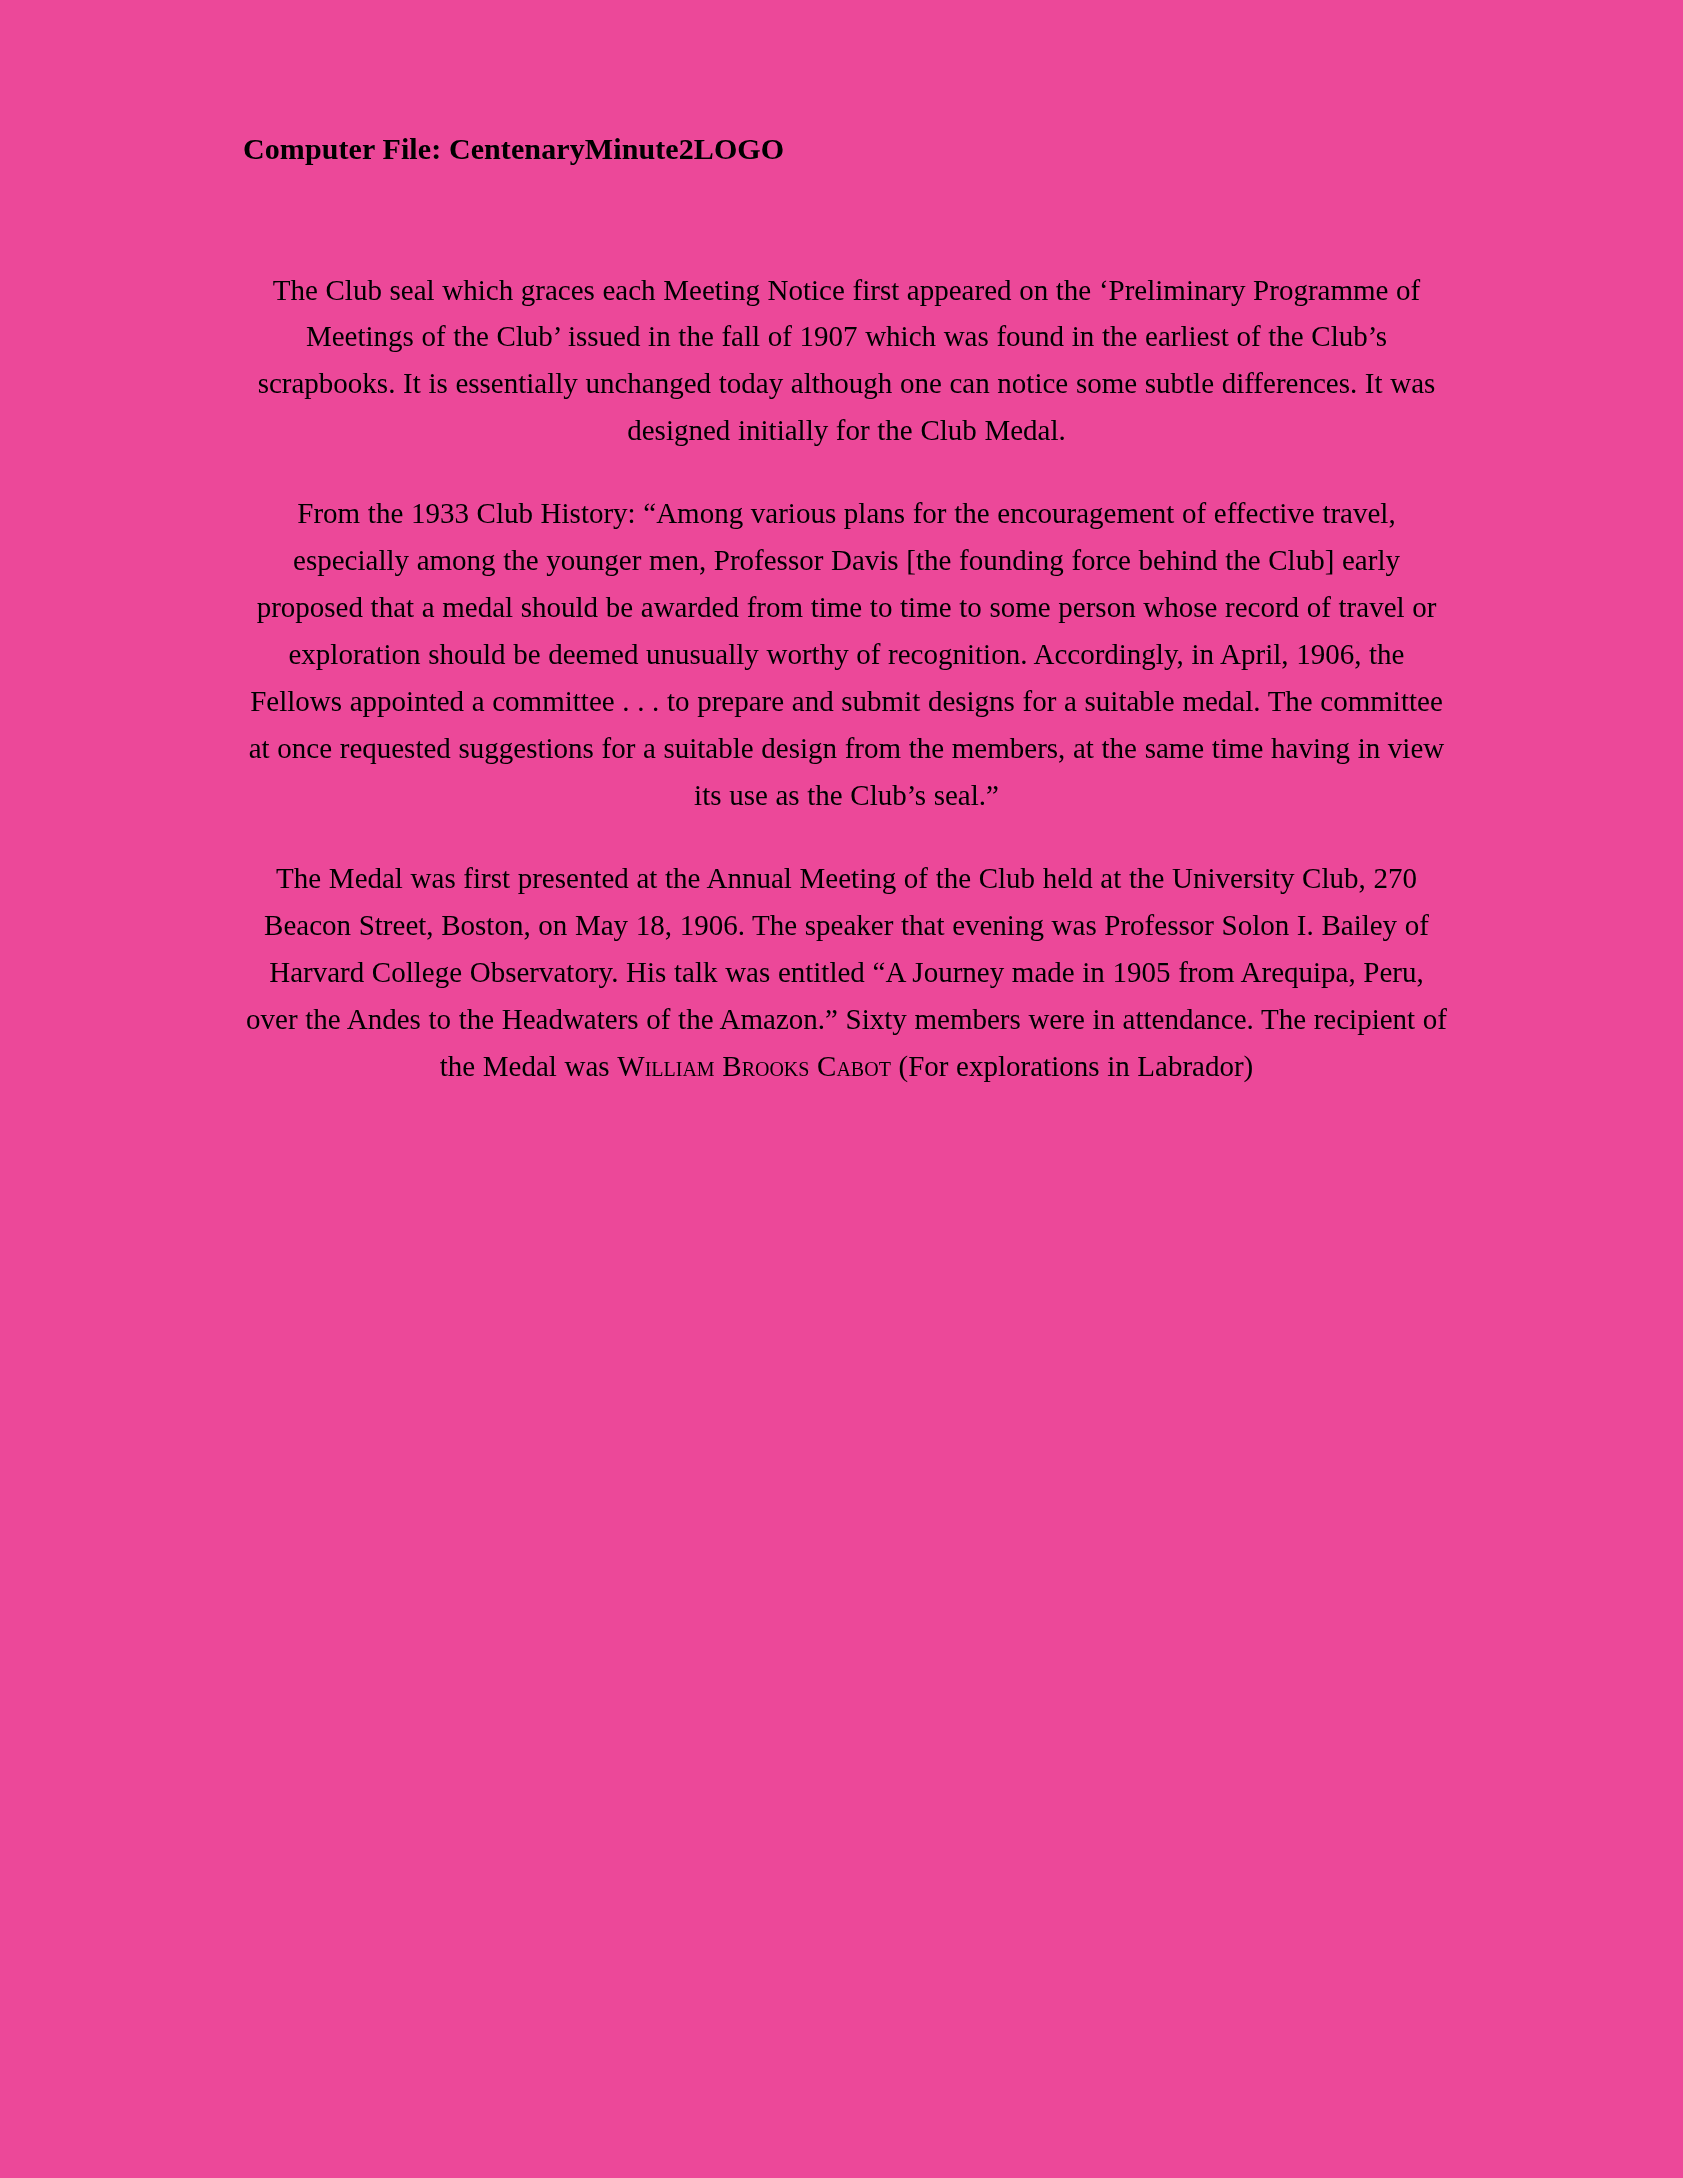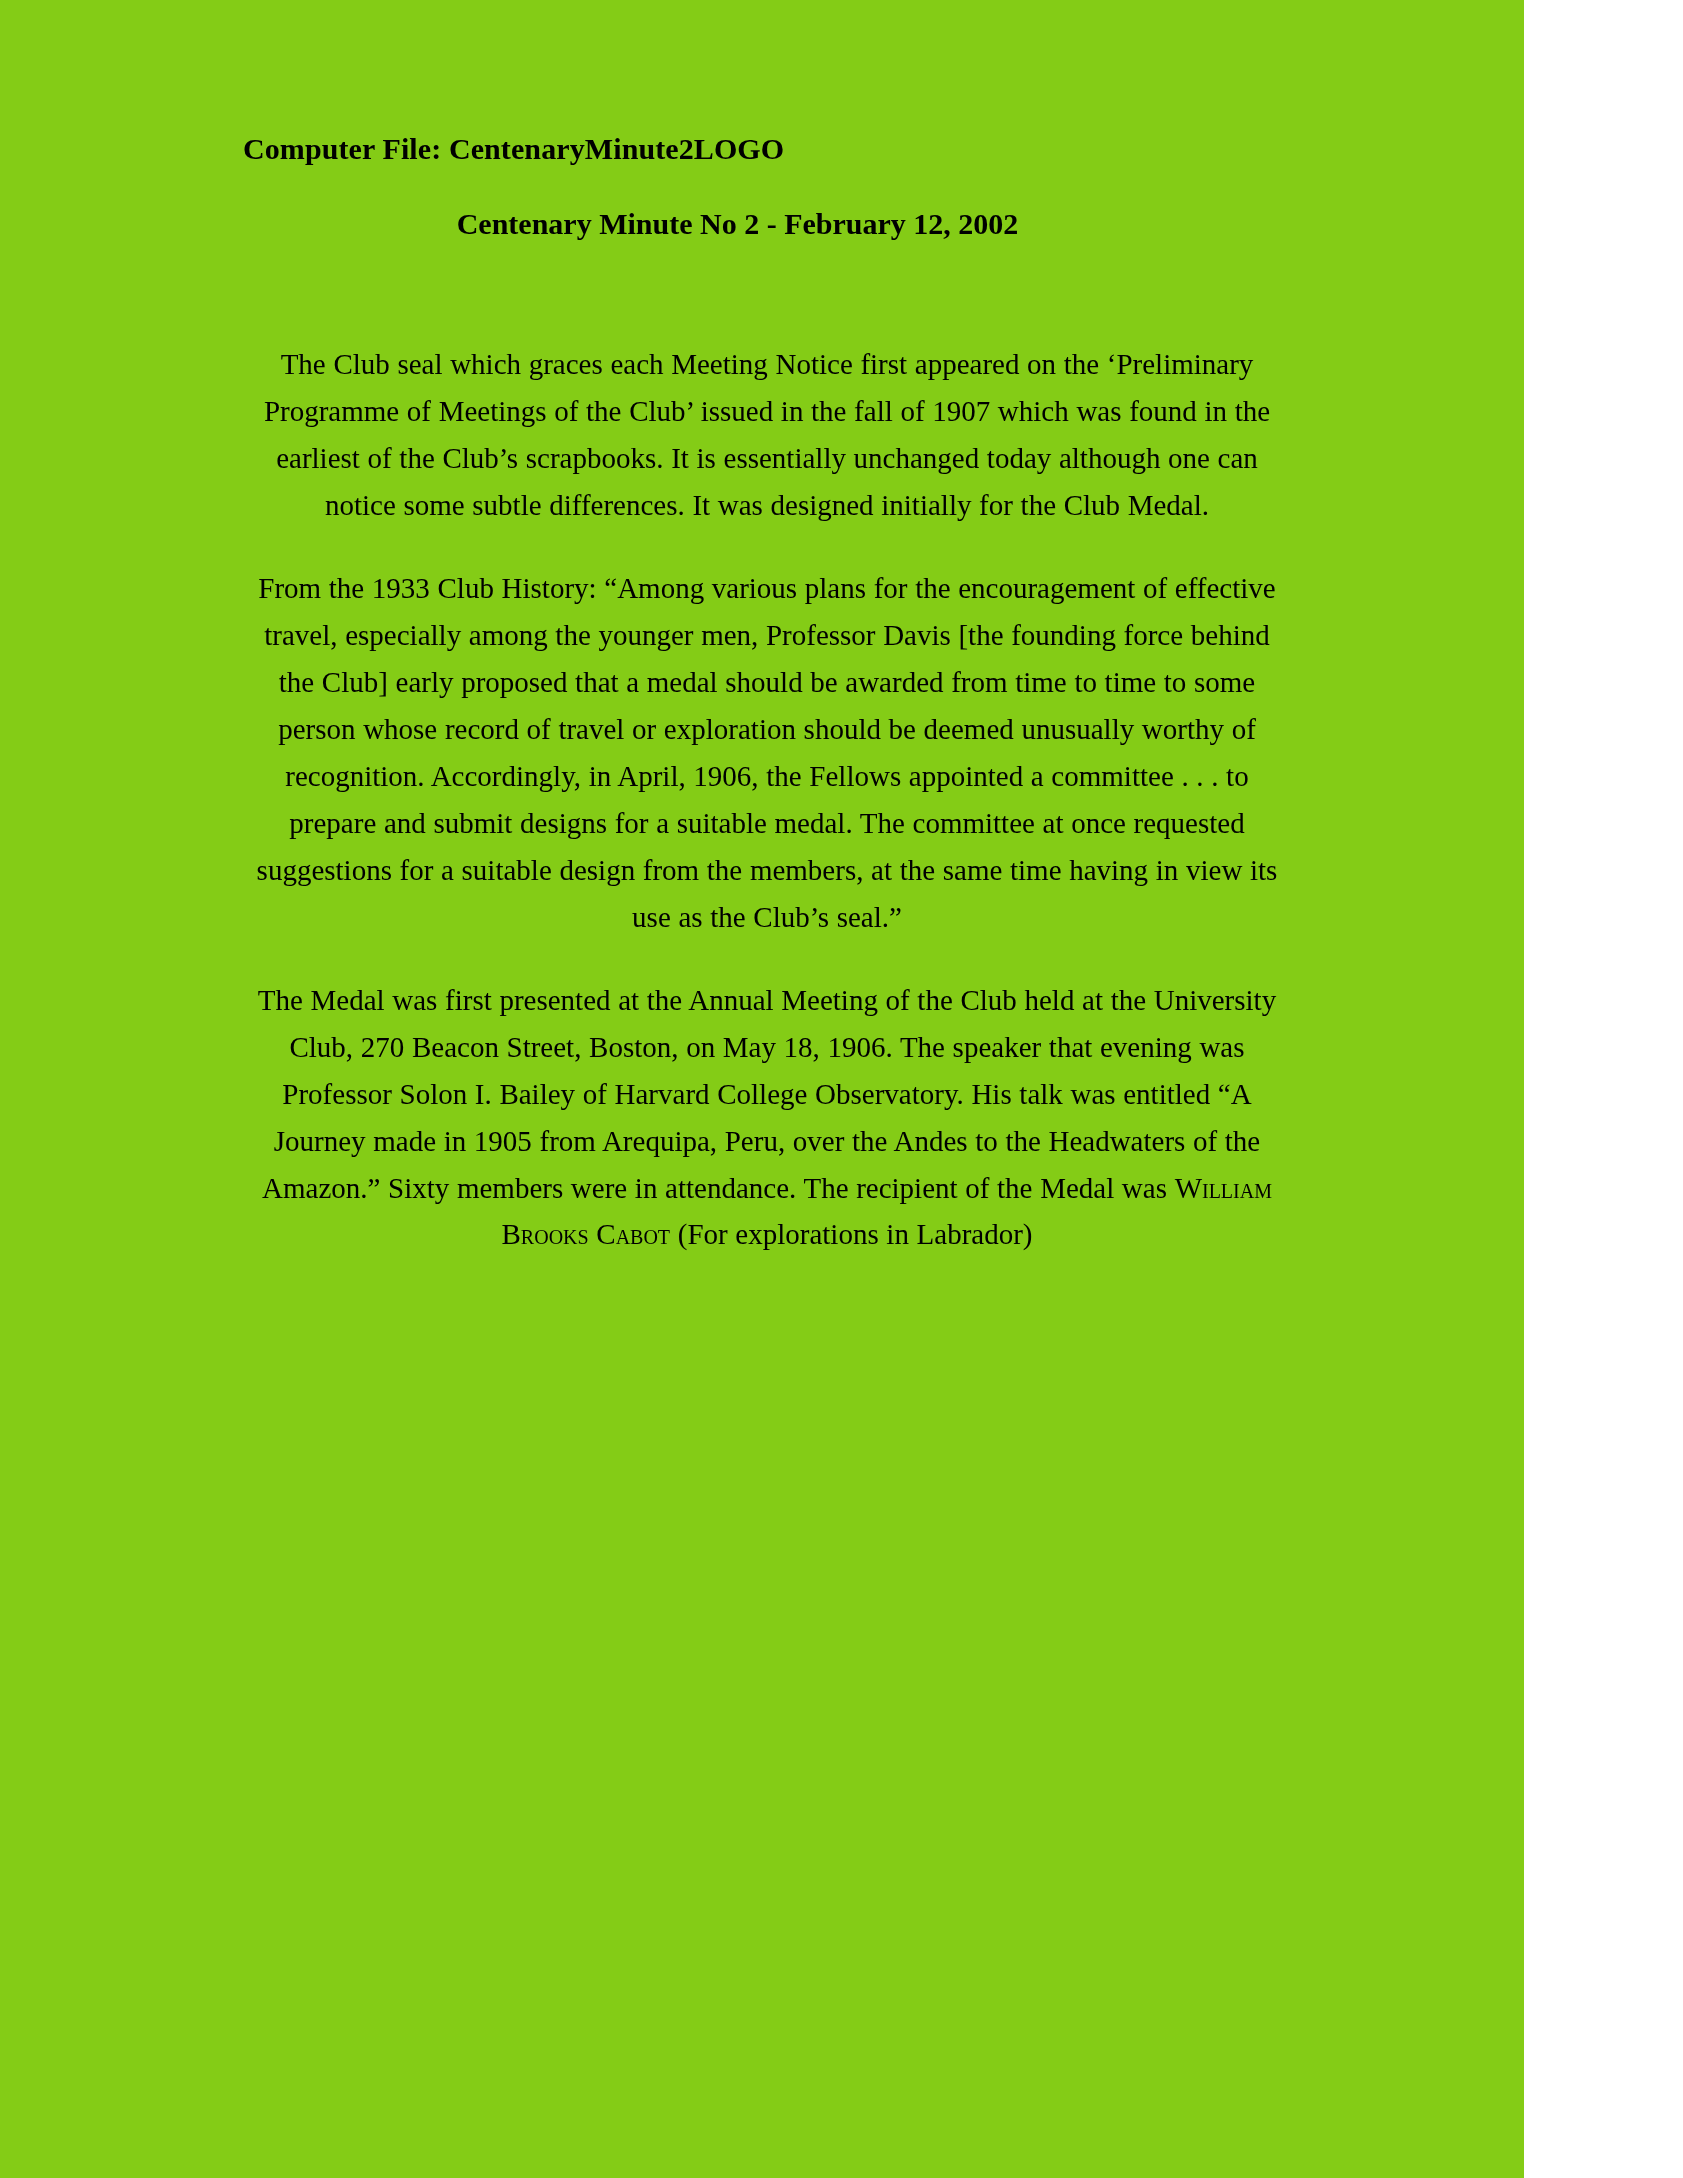--- a/index.html
+++ b/index.html
@@ -9,23 +9,23 @@
   }
   body {
     width: 1683px;
     height: 2178px;
     font-family: "Liberation Serif", "DejaVu Serif", serif;
     color: #000000;
     overflow: hidden;
   }
   .page {
     position: relative;
-    width: 1524px;
+    width: 1683px;
     height: 2178px;
-    background: #84cc16;
+    background: #ec4899;
     box-sizing: border-box;
     padding: 129px 233px 0 243px;
   }
   .doc-title {
     font-size: 30px;
     font-weight: bold;
     line-height: 1.35;
     margin: 0 0 0 0;
     letter-spacing: 0.1px;
   }
@@ -56,21 +56,20 @@
   .ital {
   }
 </style>
 </head>
 <body>
 
 <div class="page">
 
   <h1 class="doc-title">Computer File: CentenaryMinute2LOGO</h1>
 
-  <h2 class="doc-subtitle">Centenary Minute No 2 - February 12, 2002</h2>
 
   <div class="body-block">
 
     <p class="para">The Club seal which graces each Meeting Notice first appeared on the ‘Preliminary Programme of Meetings of the Club’ issued in the fall of 1907 which was found in the earliest of the Club’s scrapbooks. It is essentially unchanged today although one can notice some subtle differences. It was designed initially for the Club Medal.</p>
 
     <p class="para">From the 1933 Club History:  “Among various plans for the encouragement of effective travel, especially among the younger men, Professor Davis [the founding force behind the Club] early proposed that a medal should be awarded from time to time to some person whose record of travel or exploration should be deemed unusually worthy of recognition. Accordingly, in April, 1906, the Fellows appointed a committee . . . to prepare and submit designs for a suitable medal. The committee at once requested suggestions for a suitable design from the members, at the same time having in view its use as the Club’s seal.”</p>
 
     <p class="para"><span>The Medal was first presented at the Annual Meeting of the Club held at the University Club, 270 Beacon Street, Boston, on May 18, 1906. The speaker that evening was Professor Solon I. Bailey of Harvard College Observatory. His talk was entitled “A Journey made in 1905 from Arequipa, Peru, over the Andes to the Headwaters of the Amazon.” Sixty members were in attendance. The recipient of the Medal was </span><span class="smallcaps">William Brooks Cabot</span><span class="ital"> (For explorations in Labrador)</span></p>
 
 

